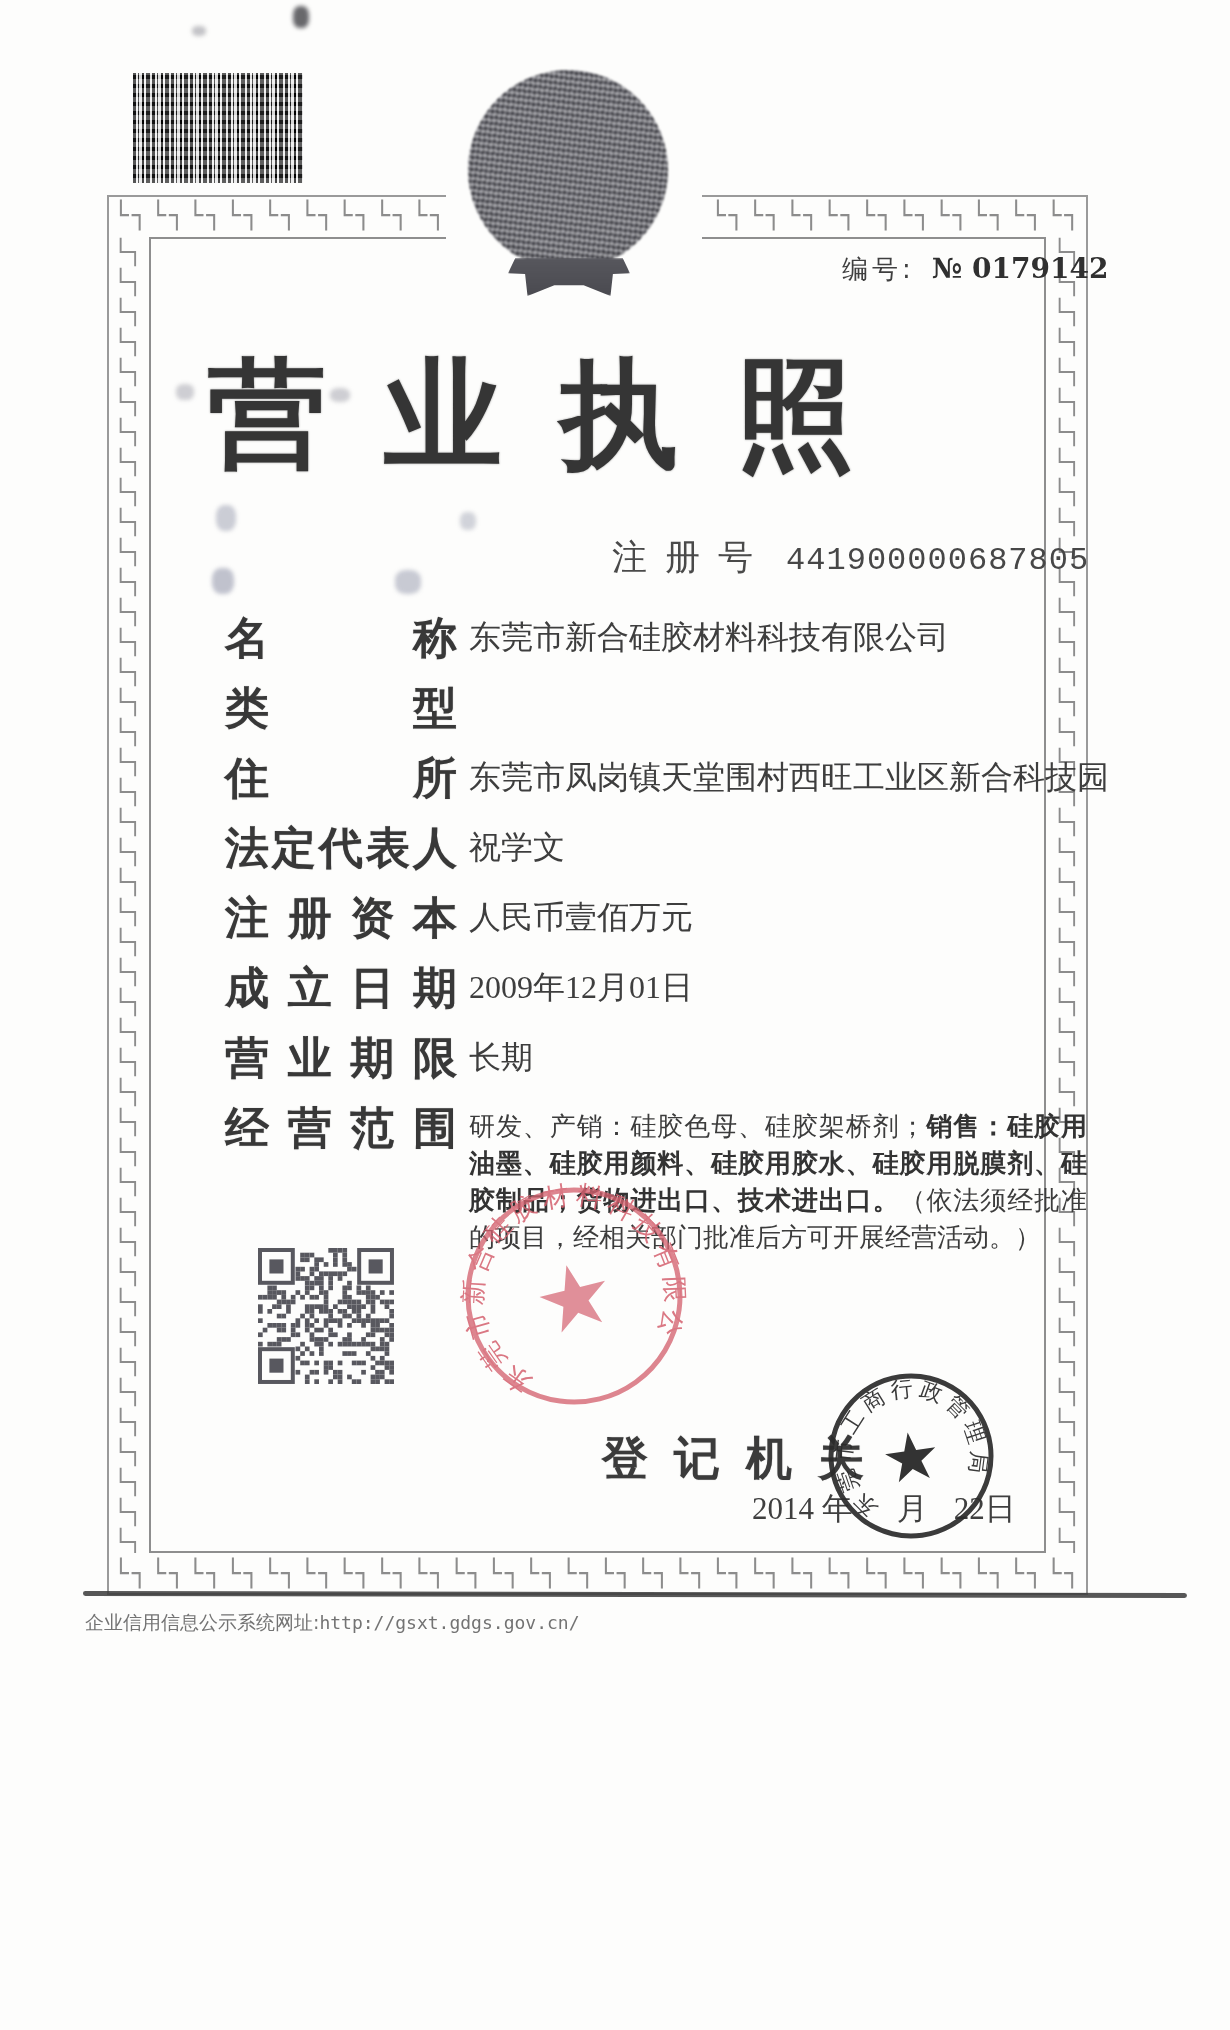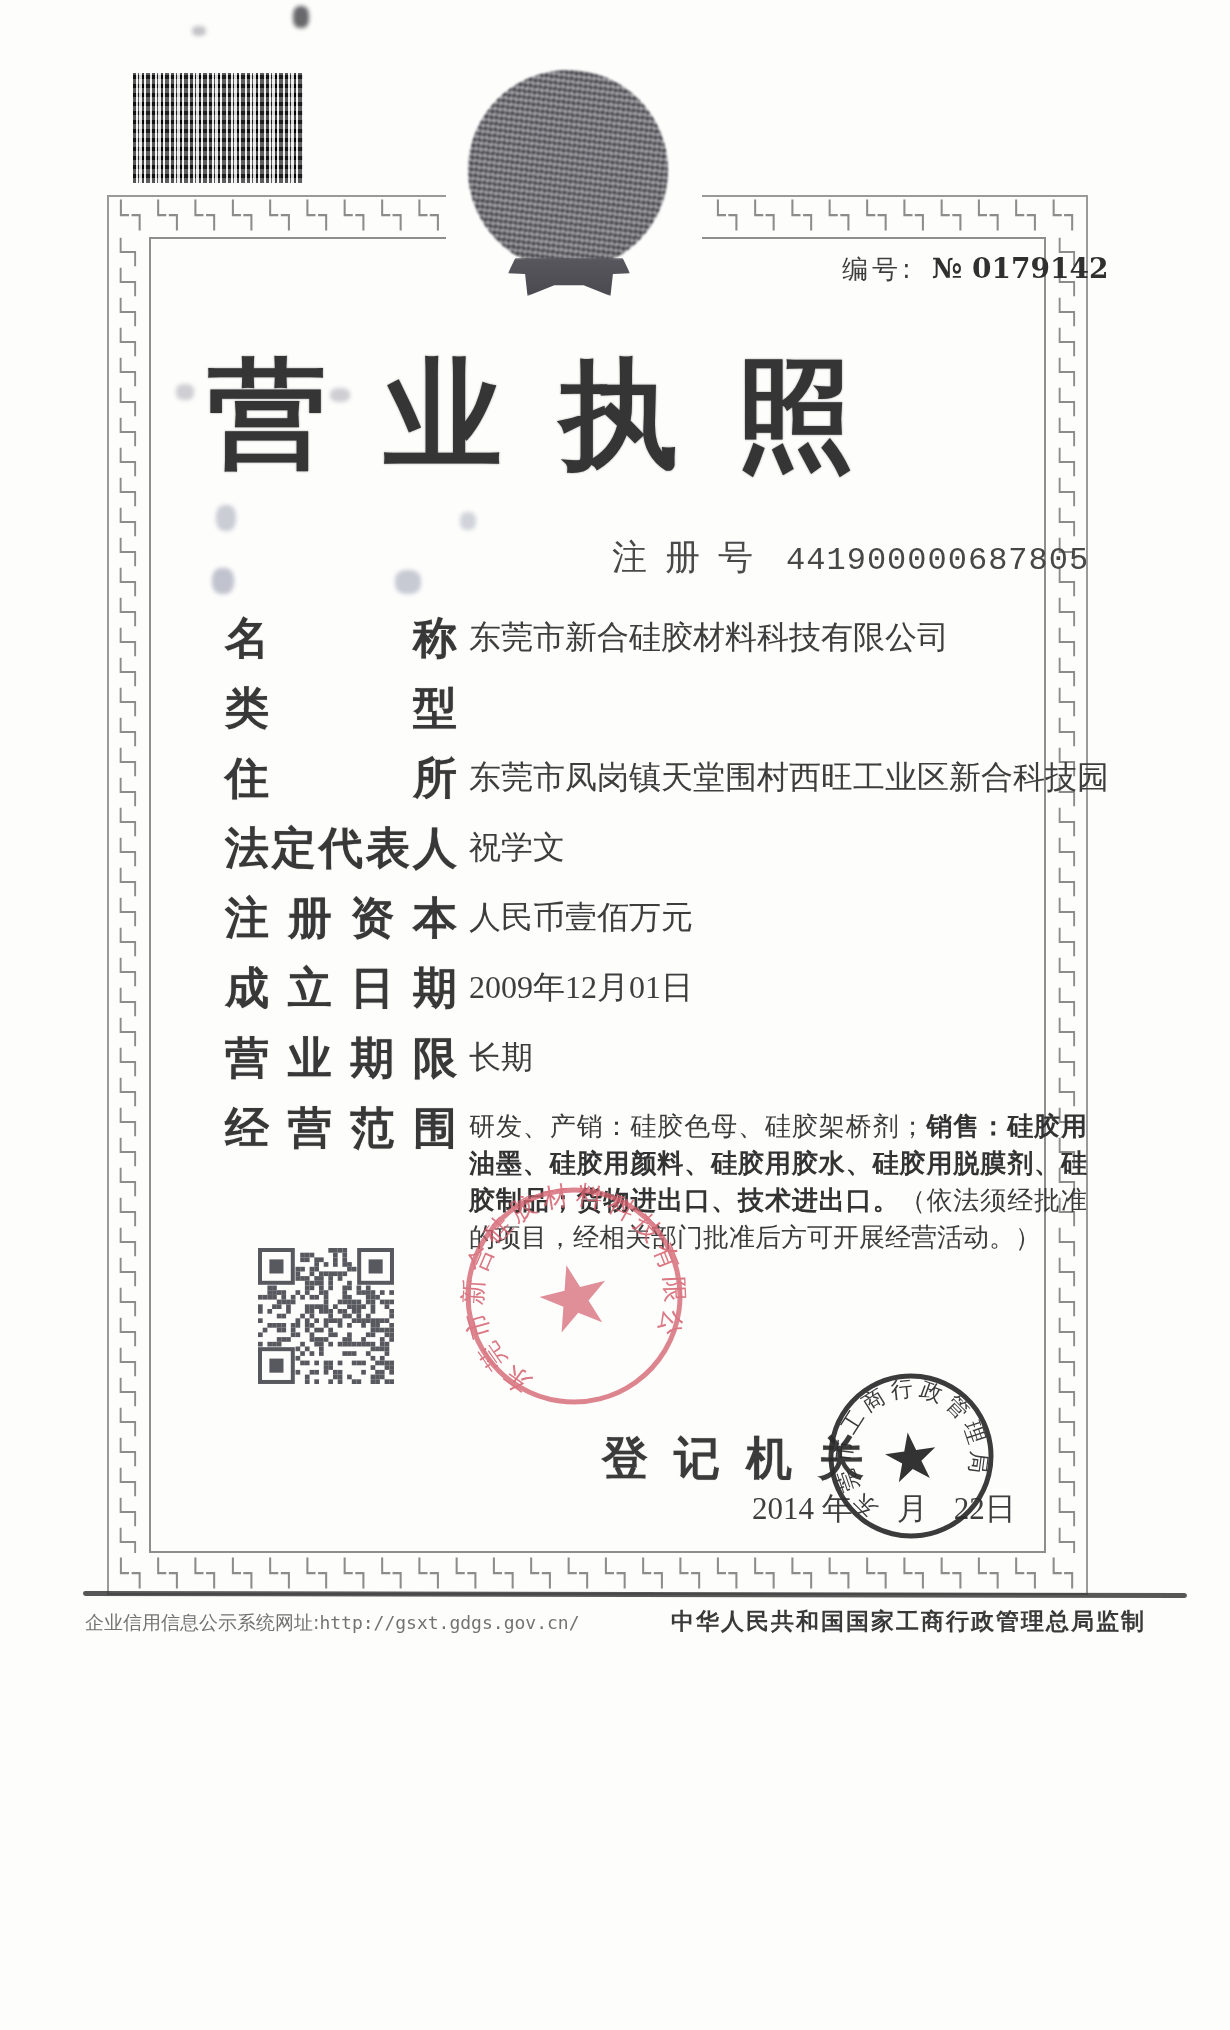--- a/index.html
+++ b/index.html
@@ -609,15 +609,14 @@
     <text font-size="22" fill="#2b2b2b" letter-spacing="5" style="font-family:'DejaVu Sans',sans-serif;">
       <textPath href="#stampArc">东莞市工商行政管理局</textPath>
     </text>
     <text x="88" y="112" text-anchor="middle" font-size="66" fill="#222">★</text>
   </svg>
 
   <div class="smear"></div>
   <div class="footer-left">
     <span>企业信用信息公示系统网址:</span><span class="url">http://gsxt.gdgs.gov.cn/</span>
   </div>
-  <div class="footer-right">中华人民共和国国家工商行政管理总局监制</div>
 
 </div>
 
 </body></html>

